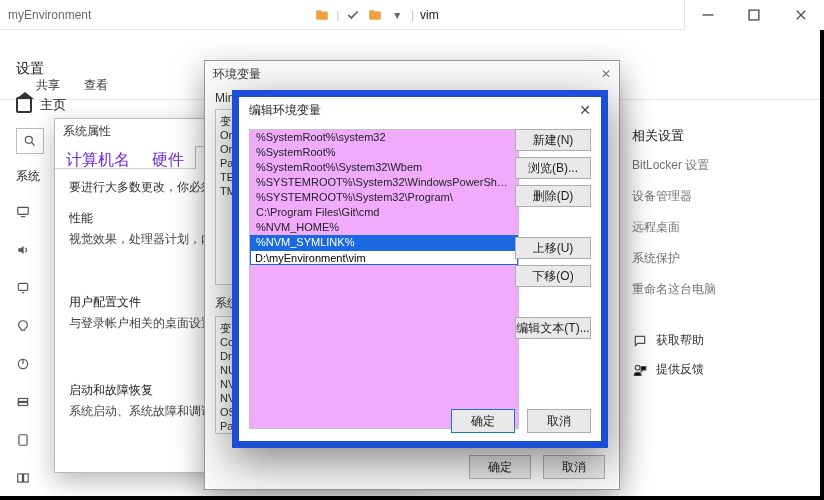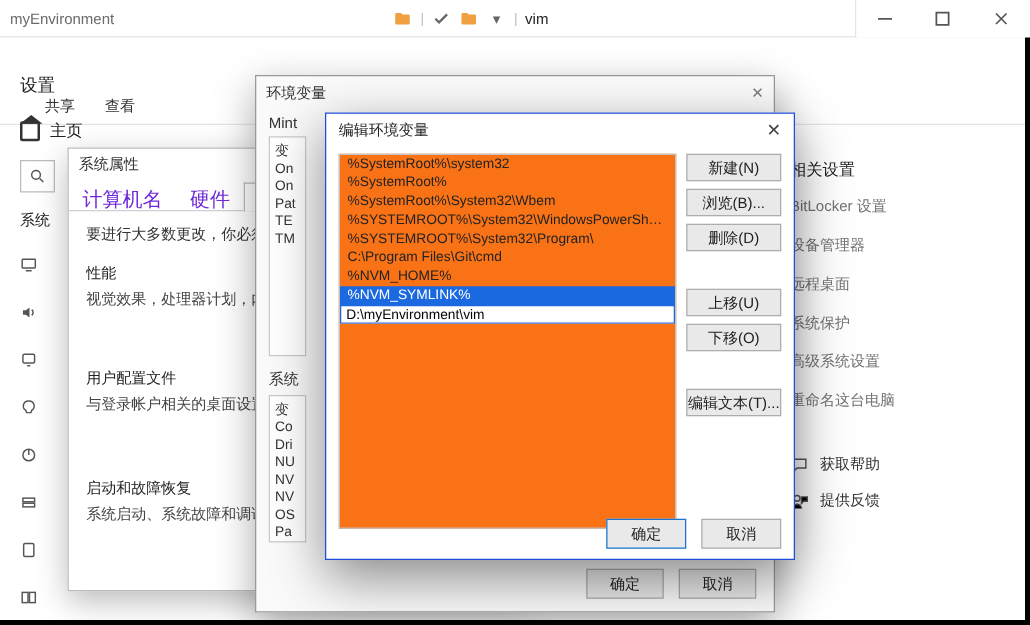--- a/index.html
+++ b/index.html
@@ -99,26 +99,26 @@
   .envvar .section-label { font-size:12px; color:#333; margin:10px 0 4px;}
   .envvar .listbox-cut2 { border:1px solid #c9c9c9; background:#fff; width:30px; height:118px; padding:4px; overflow:hidden;}
   .envvar .listbox-cut2 div { font-size:11px; color:#333; white-space:nowrap; line-height:14px;}
   .envvar .buttons-bottom { position:absolute; right:14px; bottom:10px; display:flex; gap:12px;}
   .winbtn { min-width:62px; height:24px; border:1px solid #adadad; background:#e9e9e9; font-size:12px; display:inline-flex; align-items:center; justify-content:center; color:#222;}
   .winbtn.primary { border-color:#1976d2; }
 
   
   .editenv {
     position: absolute; left: 232px; top: 90px; width: 376px; height: 358px;
-    background:#fff; border:1px solid #1d4ed8; box-shadow: 0 14px 40px rgba(0,0,0,.45); margin-left: 28px;
+    background:#fff; border:7px solid #1d4ed8; box-shadow: 0 14px 40px rgba(0,0,0,.45);
   }
   .editenv .titlebar { height:26px; display:flex; align-items:center; justify-content:space-between; padding:0 10px; font-size:12px; color:#222;}
   .editenv .titlebar .x { font-size:14px; color:#444; }
   .editenv .content { position:relative; padding:6px 10px 10px; height:calc(100% - 26px); }
-  .editenv .list { position:absolute; left:10px; top:6px; width:270px; height:300px; border:1px solid #c3c3c3; background:#f97316; overflow:hidden;}
+  .editenv .list { position:absolute; left:10px; top:6px; width:270px; height:300px; border:1px solid #c3c3c3; background:#f0abfc; overflow:hidden;}
   .editenv .list .row { height:15px; line-height:15px; padding:0 6px; font-size:11px; color:#222; white-space:nowrap; overflow:hidden; text-overflow:ellipsis;}
   .editenv .list .row.sel { background:#1a69e0; color:#fff; }
   .editenv .list .row.edit { background:#fff; color:#000; padding:0; }
   .editenv .list .row.edit input { width:100%; height:15px; border:1px solid #1a69e0; font-size:11px; padding:0 4px; outline:none;}
   .editenv .side { position:absolute; right:10px; top:6px; width:76px; display:flex; flex-direction:column; gap:6px;}
   .editenv .side .winbtn { width:100%; height:22px; }
   .editenv .side .gap { height:18px; }
   .editenv .bot { position:absolute; right:10px; bottom:8px; display:flex; gap:12px;}
   .editenv .bot .winbtn { min-width:64px; }
 
@@ -234,21 +234,20 @@
   </div>
 </div>
 
 <div class="settings-col">
   <div style="height:32px"></div>
   <div class="section-title">相关设置</div>
   <a>BitLocker 设置</a>
   <a>设备管理器</a>
   <a>远程桌面</a>
   <a>系统保护</a>
-  <a>高级系统设置</a>
   <a>重命名这台电脑</a>
   <div style="height:20px"></div>
   <div class="help-row">
     <span class="ic">
         <svg class="svg" viewBox="0 0 24 24">
           <path fill="none" stroke="currentColor" stroke-width="2" d="M4 4h16v12H8l-4 4V4z"></path>
         </svg>
       </span>
     <span>获取帮助</span>
   </div>

